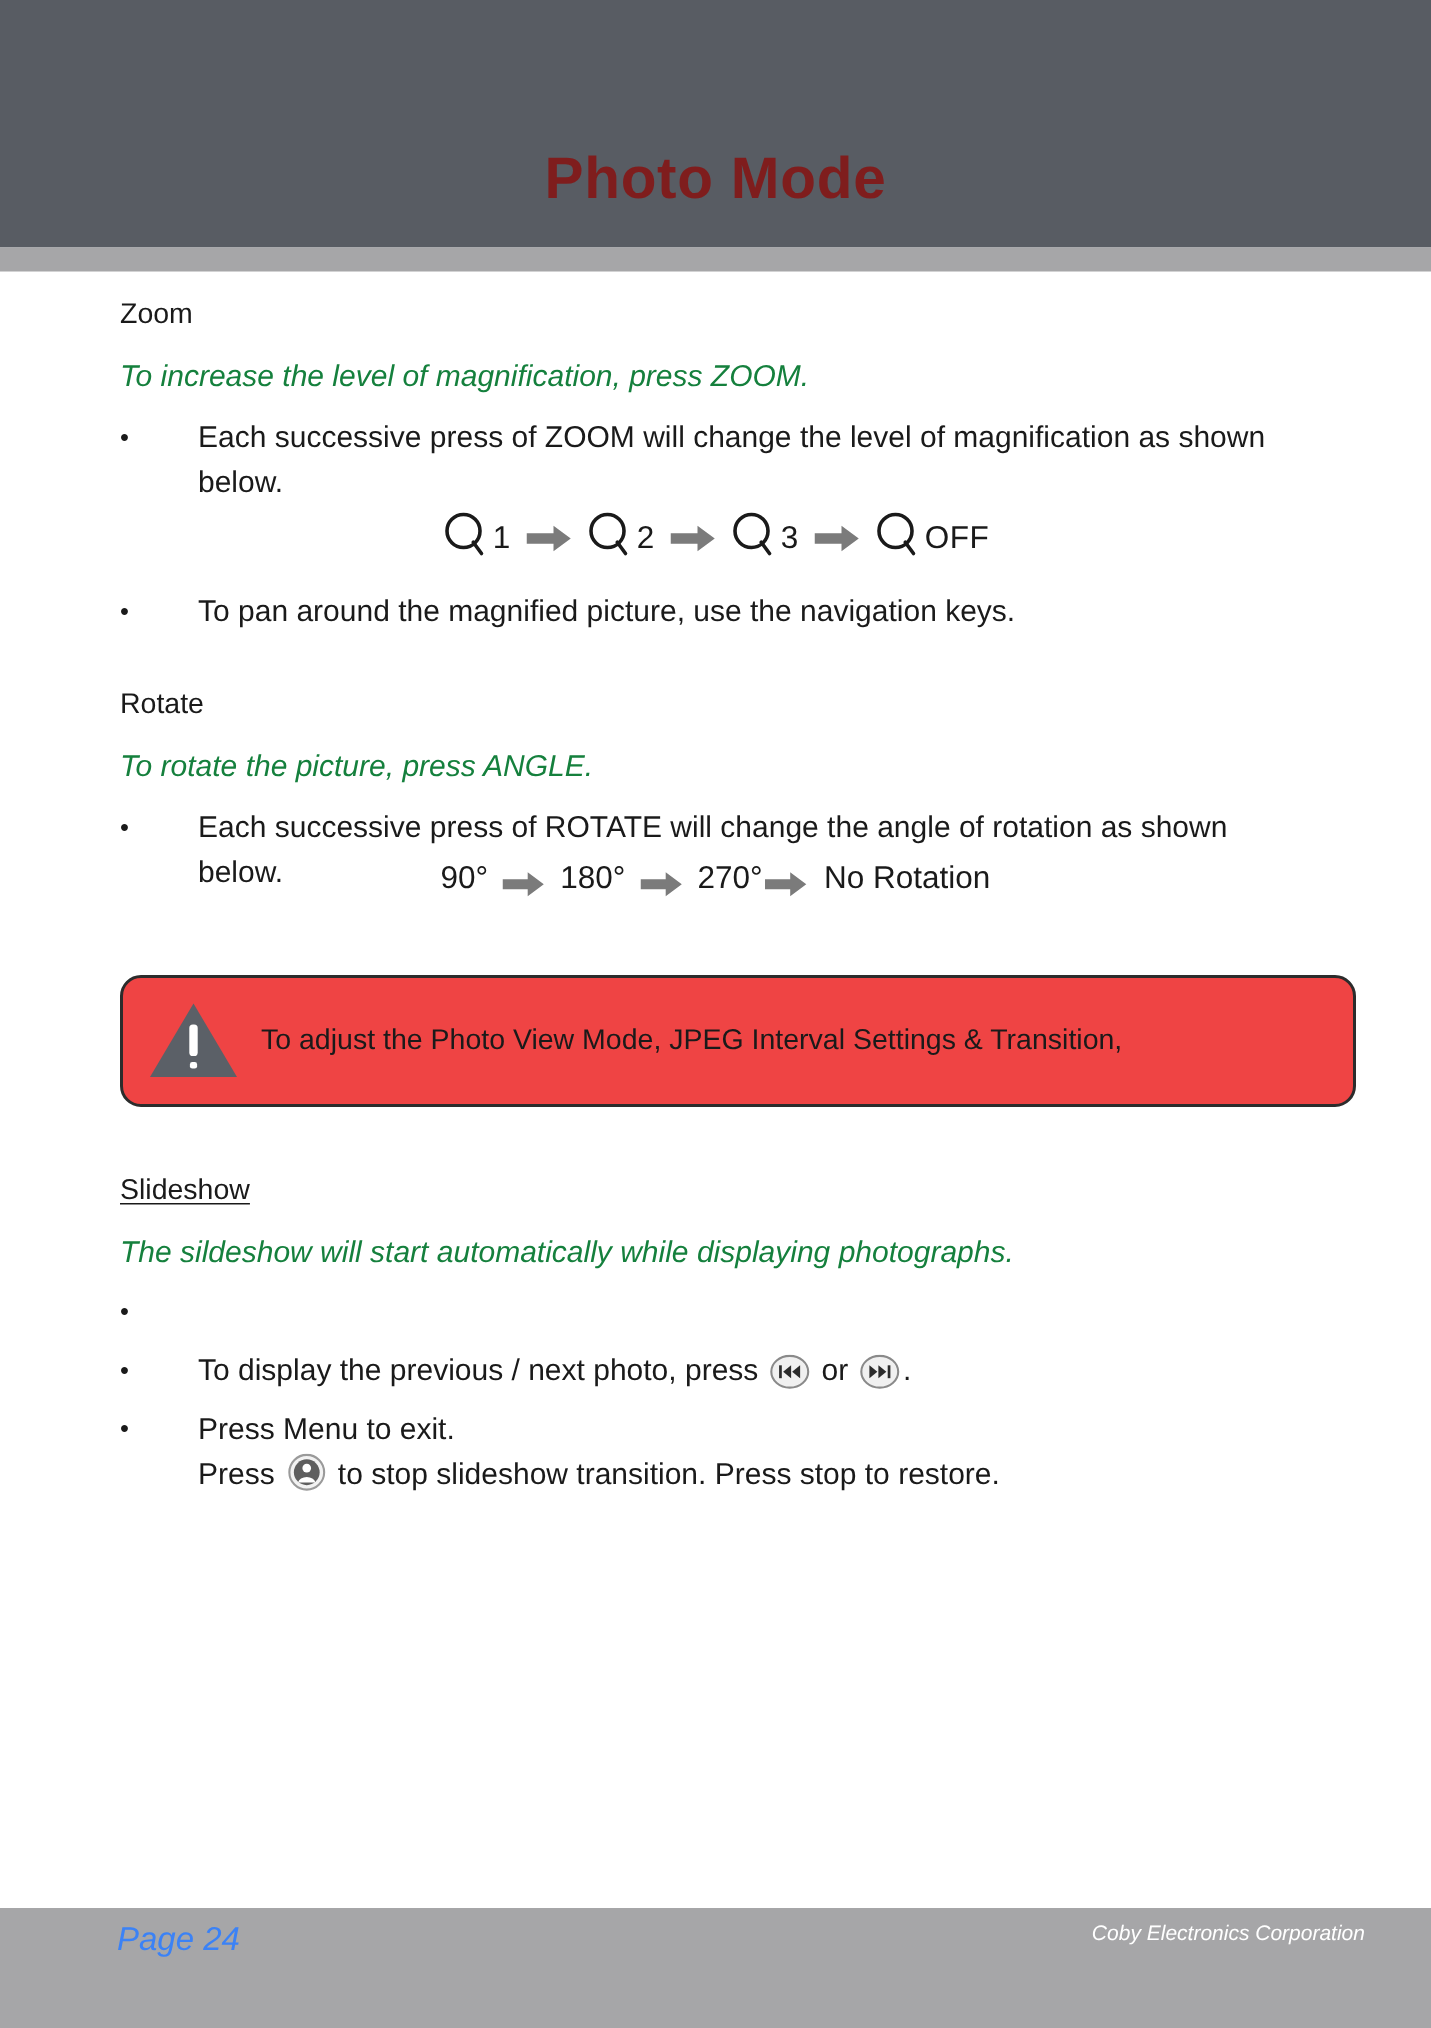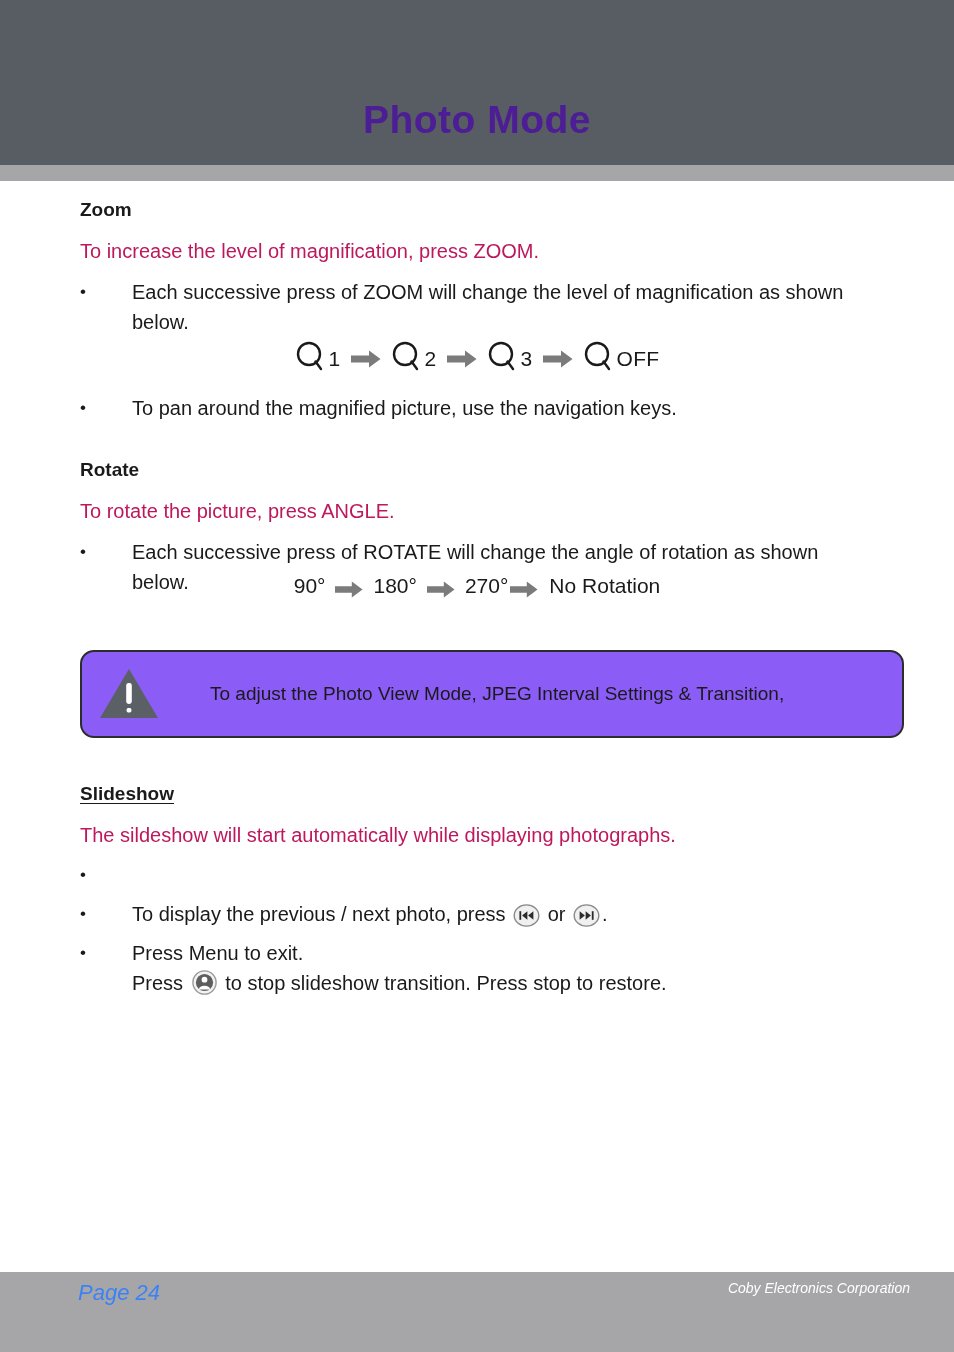--- a/index.html
+++ b/index.html
@@ -24,49 +24,50 @@
     width: 954px;
     height: 165px;
     background: #585c63;
   }
   .header-title {
     position: absolute;
     top: 96px;
     left: 0;
     width: 954px;
     text-align: center;
-    color: #4c1d95;
+    color: #7f1d1d;
     font-size: 39px;
     font-weight: bold;
     letter-spacing: 0.5px;
     line-height: 48px;
   }
   .header-underband {
     position: absolute;
     top: 165px; left: 0;
     width: 954px;
     height: 16px;
     background: #a6a6a8;
   }
   .section-head {
     font-size: 19px;
-    font-weight: bold;
+    font-weight: normal;
     color: #1a1a1a;
     margin: 0;
     padding: 0;
   }
   .section-head.underlined {
     text-decoration: underline;
     text-underline-offset: 3px;
   }
   .para {
     font-size: 20px;
-    color: #be185d;
+    color: #15803d;
     line-height: 26px;
     margin: 0;
+    font-style: italic;
   }
   .bullet-row {
     display: flex;
     align-items: flex-start;
     font-size: 20px;
     line-height: 30px;
     color: #1a1a1a;
   }
   .bullet-dot {
     width: 52px;
@@ -115,26 +116,25 @@
   }
 
   
   .warn-box {
     position: absolute;
     left: 80px;
     top: 650px;
     width: 824px;
     height: 88px;
     box-sizing: border-box;
-    background: #8b5cf6;
+    background: #ef4444;
     border: 2px solid #2c2c2c;
     border-radius: 14px;
     display: flex;
     align-items: center;
-    gap: 36px;
   }
   .warn-icon {
     flex: 0 0 auto;
     margin-left: 16px;
     margin-right: 14px;
     line-height: 0;
   }
   .warn-text {
     font-size: 19px;
     line-height: 28px;

